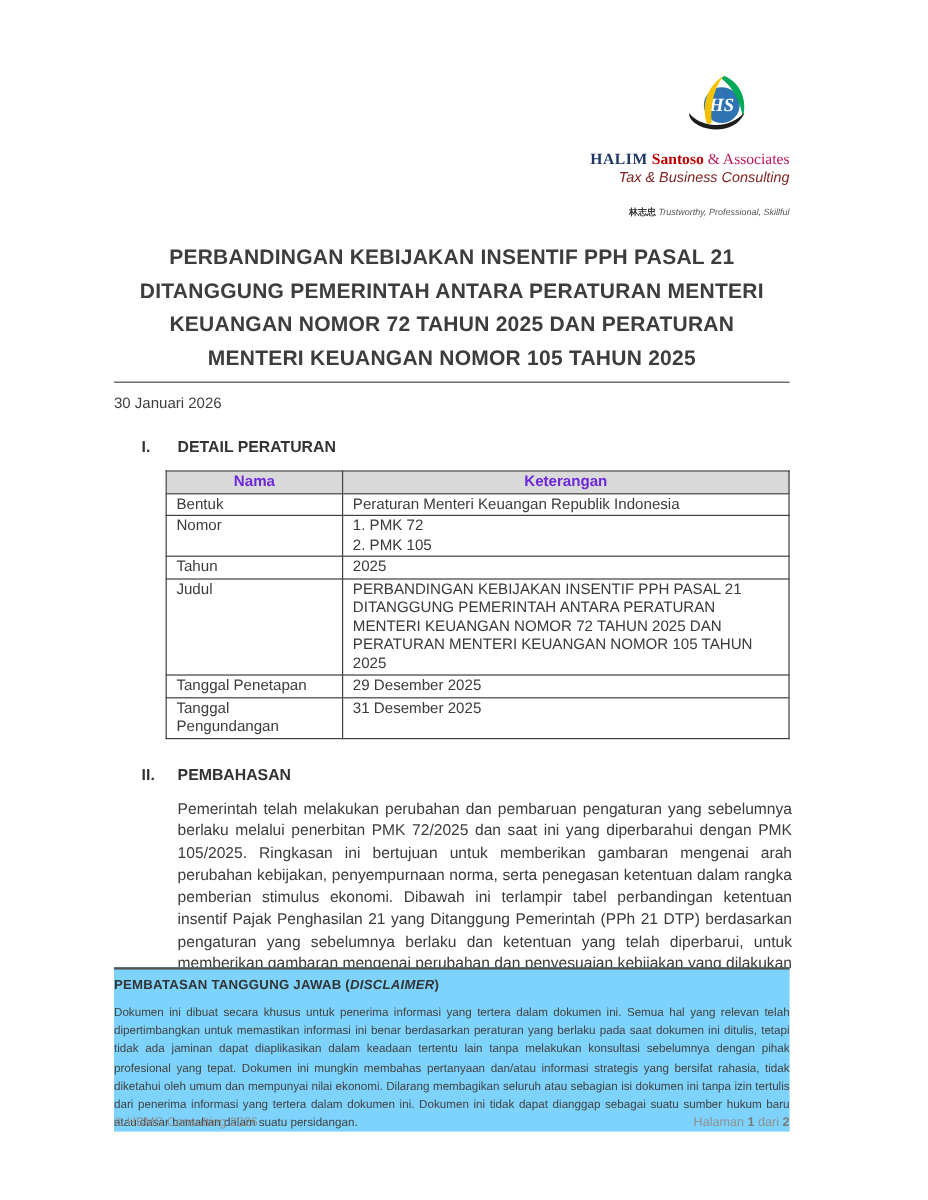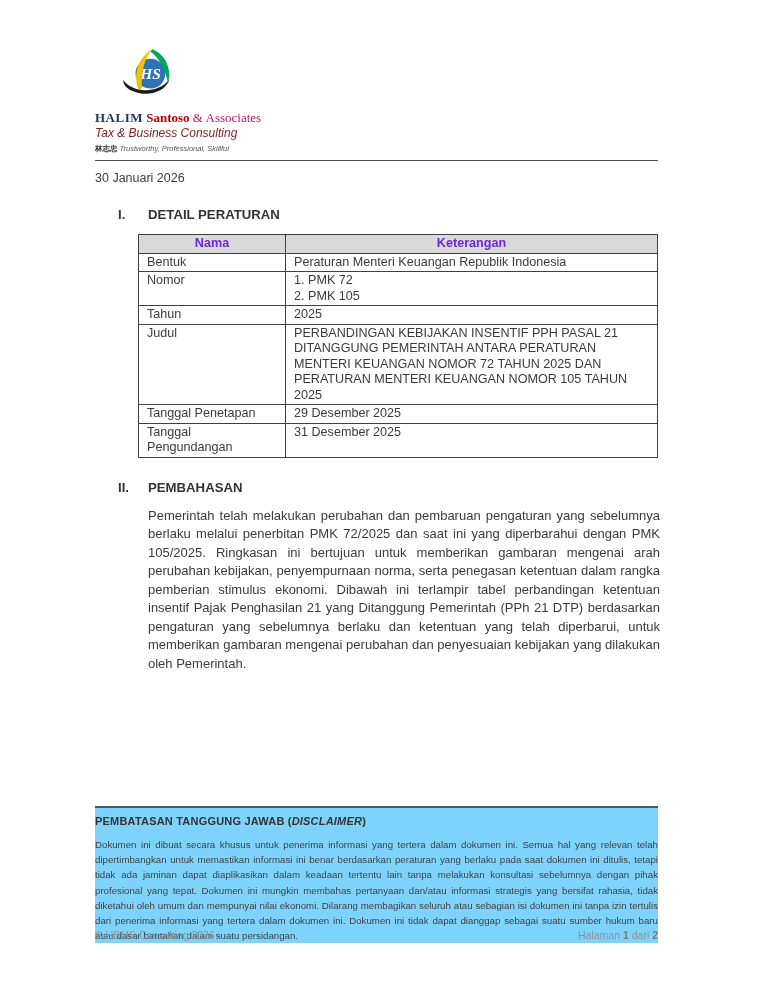--- a/index.html
+++ b/index.html
@@ -5,26 +5,26 @@
   * { margin:0; padding:0; box-sizing:border-box; }
   html,body { background:#ffffff; }
   .page {
     position:relative; width:773px; height:1000px; margin:0 auto;
     background:#ffffff; overflow:hidden;
     font-family:"Liberation Sans", sans-serif; color:#3b3b3b;
   }
   .content { margin:0 115px 0 95px; }
 
   
-  .logo-wrap { padding-top:46px; text-align:left; }
+  .logo-wrap { padding-top:60px; text-align:right; }
   .logo-name { font-family:"Liberation Serif", serif; font-size:13px; line-height:15px; margin-top:2px; }
   .logo-name .halim { font-weight:bold; letter-spacing:.5px; }
   .logo-name .santoso { font-weight:bold; }
   .logo-tagline { font-size:12px; line-height:14px; font-weight:normal; font-style:italic; margin-top:1px; }
-  .logo-slogan { font-size:7.5px; line-height:10px; margin-top:4px; color:#555; }
+  .logo-slogan { font-size:7.5px; line-height:10px; margin-top:17px; color:#555; }
   .logo-slogan .cjk { font-style:normal; color:#333; font-weight:bold; }
   .logo-slogan .slog { font-style:italic; }
 
   
   .doc-title { margin-top:18px; text-align:center; font-weight:bold;
                font-size:17.5px; line-height:28px; color:#3d3d3d; letter-spacing:.2px; }
   .title-rule { margin-top:6px; border-top:1.5px solid #4d4d4d; }
   .doc-date { margin-top:10px; text-align:left; font-size:12.5px; line-height:15px; color:#3d3d3d; }
 
   
@@ -78,20 +78,26 @@
         <span class="santoso" style="color:#C00000;">Santoso</span>
         <span class="assoc" style="color:#be185d;">&amp; Associates</span>
       </div>
       <div class="logo-tagline" style="color:#7E2424;">Tax &amp; Business Consulting</div>
       <div class="logo-slogan">
         <span class="cjk">林志忠</span>
         <span class="slog">Trustworthy, Professional, Skillful</span>
       </div>
     </div>
 
+    <div class="doc-title">
+      <div>PERBANDINGAN KEBIJAKAN INSENTIF PPH PASAL 21</div>
+      <div>DITANGGUNG PEMERINTAH ANTARA PERATURAN MENTERI</div>
+      <div>KEUANGAN NOMOR 72 TAHUN 2025 DAN PERATURAN</div>
+      <div>MENTERI KEUANGAN NOMOR 105 TAHUN 2025</div>
+    </div>
     <div class="title-rule"></div>
 
     <div class="doc-date">30 Januari 2026</div>
 
     <div class="section">
       <span class="num">I.</span>
       <span>DETAIL PERATURAN</span>
     </div>
 
     <table class="detail">

